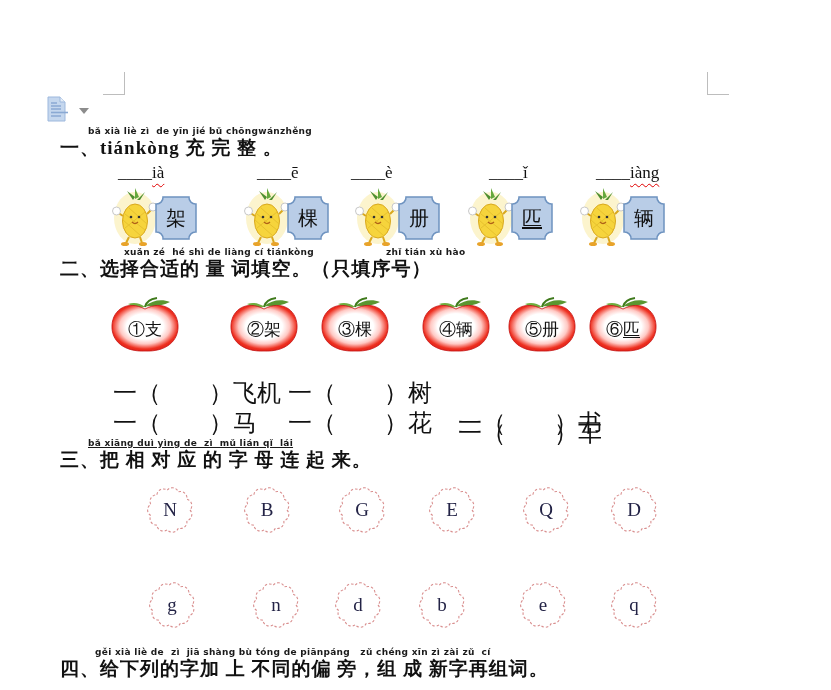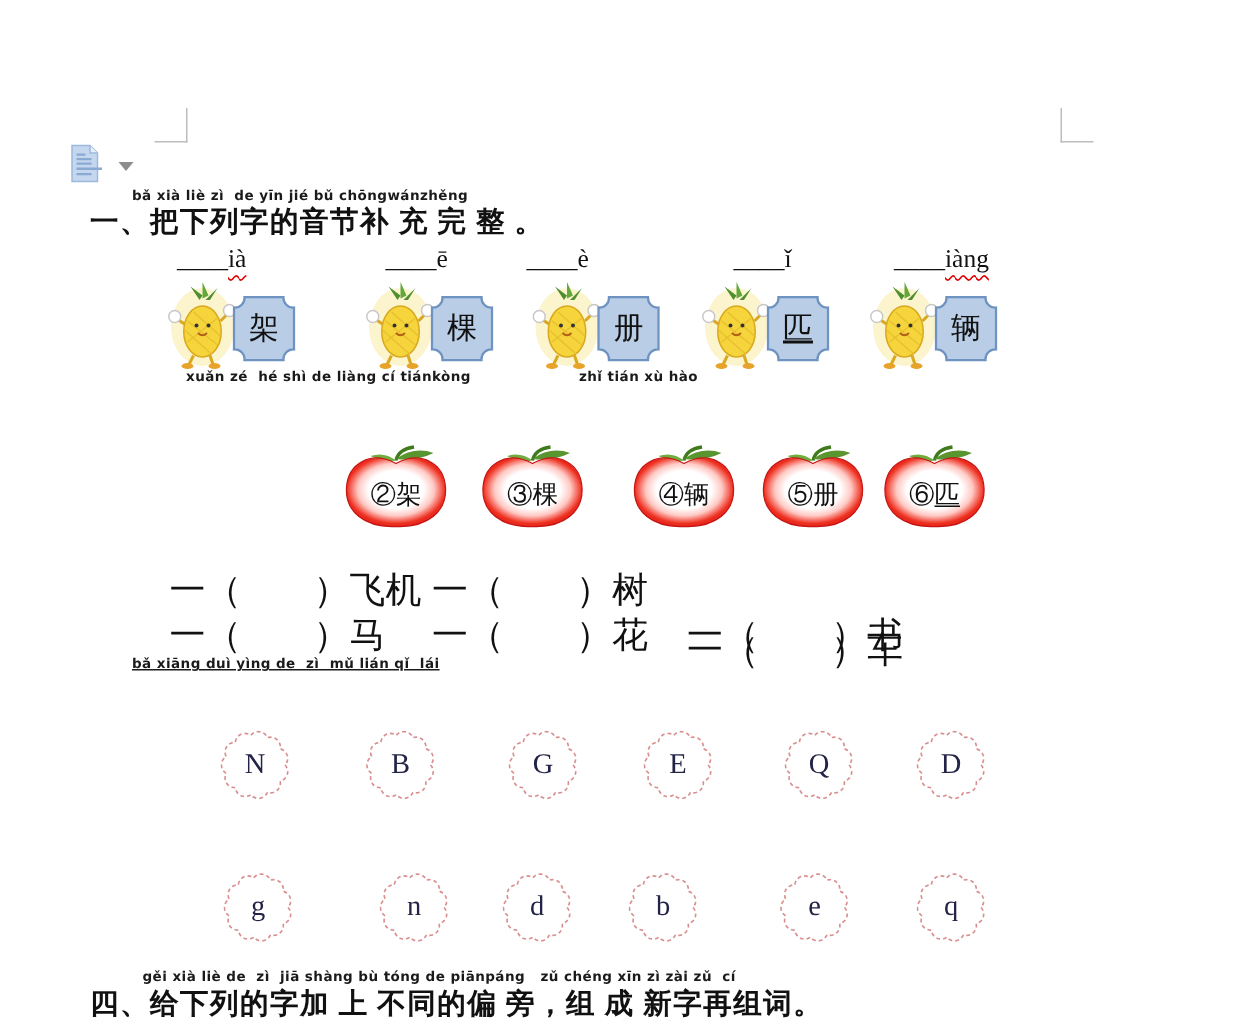--- a/index.html
+++ b/index.html
@@ -69,21 +69,21 @@
         <path d="M16 2 V7 H21" fill="#e6eef8" stroke="#9db8dd"></path>
         <path d="M7 8 H13 M7 11 H17 M7 14 H17 M7 21 H17" stroke="#8aa9d3" stroke-width="1.5"></path>
         <path d="M7 17.5 H24" stroke="#8aa9d3" stroke-width="1.6"></path>
       </svg>
     </span>
     <span class="tri"></span>
   </div>
 
 
   <div class="pinyin" style="left:88px; top:126px;">bǎ xià liè zì  de yīn jié bǔ chōngwánzhěng</div>
-  <div class="heading" style="left:60px; top:135px;">一、把下列字的音节补 充 完 整 。</div>
+  <div class="heading" style="left:60px; top:135px;">一、tiánkòng 充 完 整 。</div>
 
   <span class="blank" style="left:118px;"><span class="line">____</span><span class="sp">ià</span></span>
   <span class="blank" style="left:257px;"><span class="line">____</span><span>ē</span></span>
   <span class="blank" style="left:351px;text-align:right;"><span class="line">____</span><span>è</span></span>
   <span class="blank" style="left:489px;text-align:center;"><span class="line">____</span><span>ǐ</span></span>
   <span class="blank" style="left:596px;"><span class="line">____</span><span class="sp">iàng</span></span>
 
   <div class="mgroup" style="left:111px;">
     <span><svg width="46" height="60" viewBox="0 0 46 60">
           <ellipse cx="24" cy="32" rx="21" ry="26" fill="#fcf4cd"></ellipse>
@@ -190,21 +190,31 @@
           <ellipse cx="14" cy="58" rx="4" ry="2" fill="#e8a32a"></ellipse>
           <ellipse cx="32" cy="58" rx="4" ry="2" fill="#e8a32a"></ellipse>
         </svg></span>
     <span class="badge"><svg width="48" height="50" viewBox="0 0 48 50">
           <path d="M11 4 H37 A6.5 6.5 0 0 0 44 11 V39 A6.5 6.5 0 0 0 37 46 H11 A6.5 6.5 0 0 0 4 39 V11 A6.5 6.5 0 0 0 11 4 Z" fill="#b9cde7" stroke="#6e93c0" stroke-width="1.5"></path>
         </svg><span class="bchar">辆</span></span>
   </div>
 
   <div class="pinyin" style="left:124px; top:247px;">xuǎn zé  hé shì de liàng cí tiánkòng</div>
   <div class="pinyin" style="left:386px; top:247px;">zhǐ tián xù hào</div>
-
+  <div class="heading" style="left:60px; top:256px;">二、选择合适的 量 词填空。（只填序号）</div>
+
+  <div class="apple" style="left:108px;">
+    <svg width="74" height="64" viewBox="0 0 74 64">
+        <path d="M37 12 C38 7 42 4 49 3" stroke="#3f7a1c" stroke-width="2.2" fill="none"></path>
+        <path d="M37 11 C45 5 54 4 62 7 C54 11 45 12 37 11 Z" fill="#5a9630"></path>
+        <path d="M37 12 C32 8 26 7 20 9 C26 12 32 13 37 12 Z" fill="#6fae3e"></path>
+        <path d="M37 14 C20 5 5 14 4 30 C3 46 16 57 37 56 C58 57 71 46 70 30 C69 14 54 5 37 14 Z" fill="url(#agrad)" stroke="#c41414" stroke-width="0.8"></path>
+      </svg>
+    <span class="alabel"><span>①</span><span>支</span></span>
+  </div>
   <div class="apple" style="left:227px;">
     <svg width="74" height="64" viewBox="0 0 74 64">
         <path d="M37 12 C38 7 42 4 49 3" stroke="#3f7a1c" stroke-width="2.2" fill="none"></path>
         <path d="M37 11 C45 5 54 4 62 7 C54 11 45 12 37 11 Z" fill="#5a9630"></path>
         <path d="M37 12 C32 8 26 7 20 9 C26 12 32 13 37 12 Z" fill="#6fae3e"></path>
         <path d="M37 14 C20 5 5 14 4 30 C3 46 16 57 37 56 C58 57 71 46 70 30 C69 14 54 5 37 14 Z" fill="url(#agrad)" stroke="#c41414" stroke-width="0.8"></path>
       </svg>
     <span class="alabel"><span>②</span><span>架</span></span>
   </div>
   <div class="apple" style="left:318px;">
@@ -245,20 +255,21 @@
   </div>
 
   <span class="fcell" style="left:113px; top:377px;">一（　　）飞机</span>
   <span class="fcell" style="left:288px; top:377px;">一（　　）树</span>
   <span class="fcell" style="left:458px; top:377px;margin-top:40px;">一（　　）车</span>
   <span class="fcell" style="left:113px; top:407px;">一（　　）马</span>
   <span class="fcell" style="left:288px; top:407px;">一（　　）花</span>
   <span class="fcell" style="left:458px; top:407px;">一（　　）书</span>
 
   <div class="pinyin" style="left:88px; top:438px;text-decoration:underline;">bǎ xiāng duì yìng de  zì  mǔ lián qǐ  lái</div>
+  <div class="heading" style="left:60px; top:447px;">三、把 相 对 应 的 字 母 连 起 来。</div>
 
   <div class="lc" style="left:147px; top:487px;"><svg width="46" height="46" viewBox="0 0 46 46">
         <path d="M43,23 A6.5 6.5 0 0 1 39.8,33.8 A6.5 6.5 0 0 1 31.3,41.2 A6.5 6.5 0 0 1 20.2,42.8 A6.5 6.5 0 0 1 9.9,38.1 A6.5 6.5 0 0 1 3.8,28.6 A6.5 6.5 0 0 1 3.8,17.4 A6.5 6.5 0 0 1 9.9,7.9 A6.5 6.5 0 0 1 20.2,3.2 A6.5 6.5 0 0 1 31.3,4.8 A6.5 6.5 0 0 1 39.8,12.2 A6.5 6.5 0 0 1 43,23 Z" fill="#ffffff" stroke="#d98f8f" stroke-width="1.1" stroke-dasharray="2.5 2"></path>
       </svg><span class="letter">N</span></div>
   <div class="lc" style="left:244px; top:487px;"><svg width="46" height="46" viewBox="0 0 46 46">
         <path d="M43,23 A6.5 6.5 0 0 1 39.8,33.8 A6.5 6.5 0 0 1 31.3,41.2 A6.5 6.5 0 0 1 20.2,42.8 A6.5 6.5 0 0 1 9.9,38.1 A6.5 6.5 0 0 1 3.8,28.6 A6.5 6.5 0 0 1 3.8,17.4 A6.5 6.5 0 0 1 9.9,7.9 A6.5 6.5 0 0 1 20.2,3.2 A6.5 6.5 0 0 1 31.3,4.8 A6.5 6.5 0 0 1 39.8,12.2 A6.5 6.5 0 0 1 43,23 Z" fill="#ffffff" stroke="#d98f8f" stroke-width="1.1" stroke-dasharray="2.5 2"></path>
       </svg><span class="letter">B</span></div>
   <div class="lc" style="left:339px; top:487px;"><svg width="46" height="46" viewBox="0 0 46 46">
         <path d="M43,23 A6.5 6.5 0 0 1 39.8,33.8 A6.5 6.5 0 0 1 31.3,41.2 A6.5 6.5 0 0 1 20.2,42.8 A6.5 6.5 0 0 1 9.9,38.1 A6.5 6.5 0 0 1 3.8,28.6 A6.5 6.5 0 0 1 3.8,17.4 A6.5 6.5 0 0 1 9.9,7.9 A6.5 6.5 0 0 1 20.2,3.2 A6.5 6.5 0 0 1 31.3,4.8 A6.5 6.5 0 0 1 39.8,12.2 A6.5 6.5 0 0 1 43,23 Z" fill="#ffffff" stroke="#d98f8f" stroke-width="1.1" stroke-dasharray="2.5 2"></path>
       </svg><span class="letter">G</span></div>

